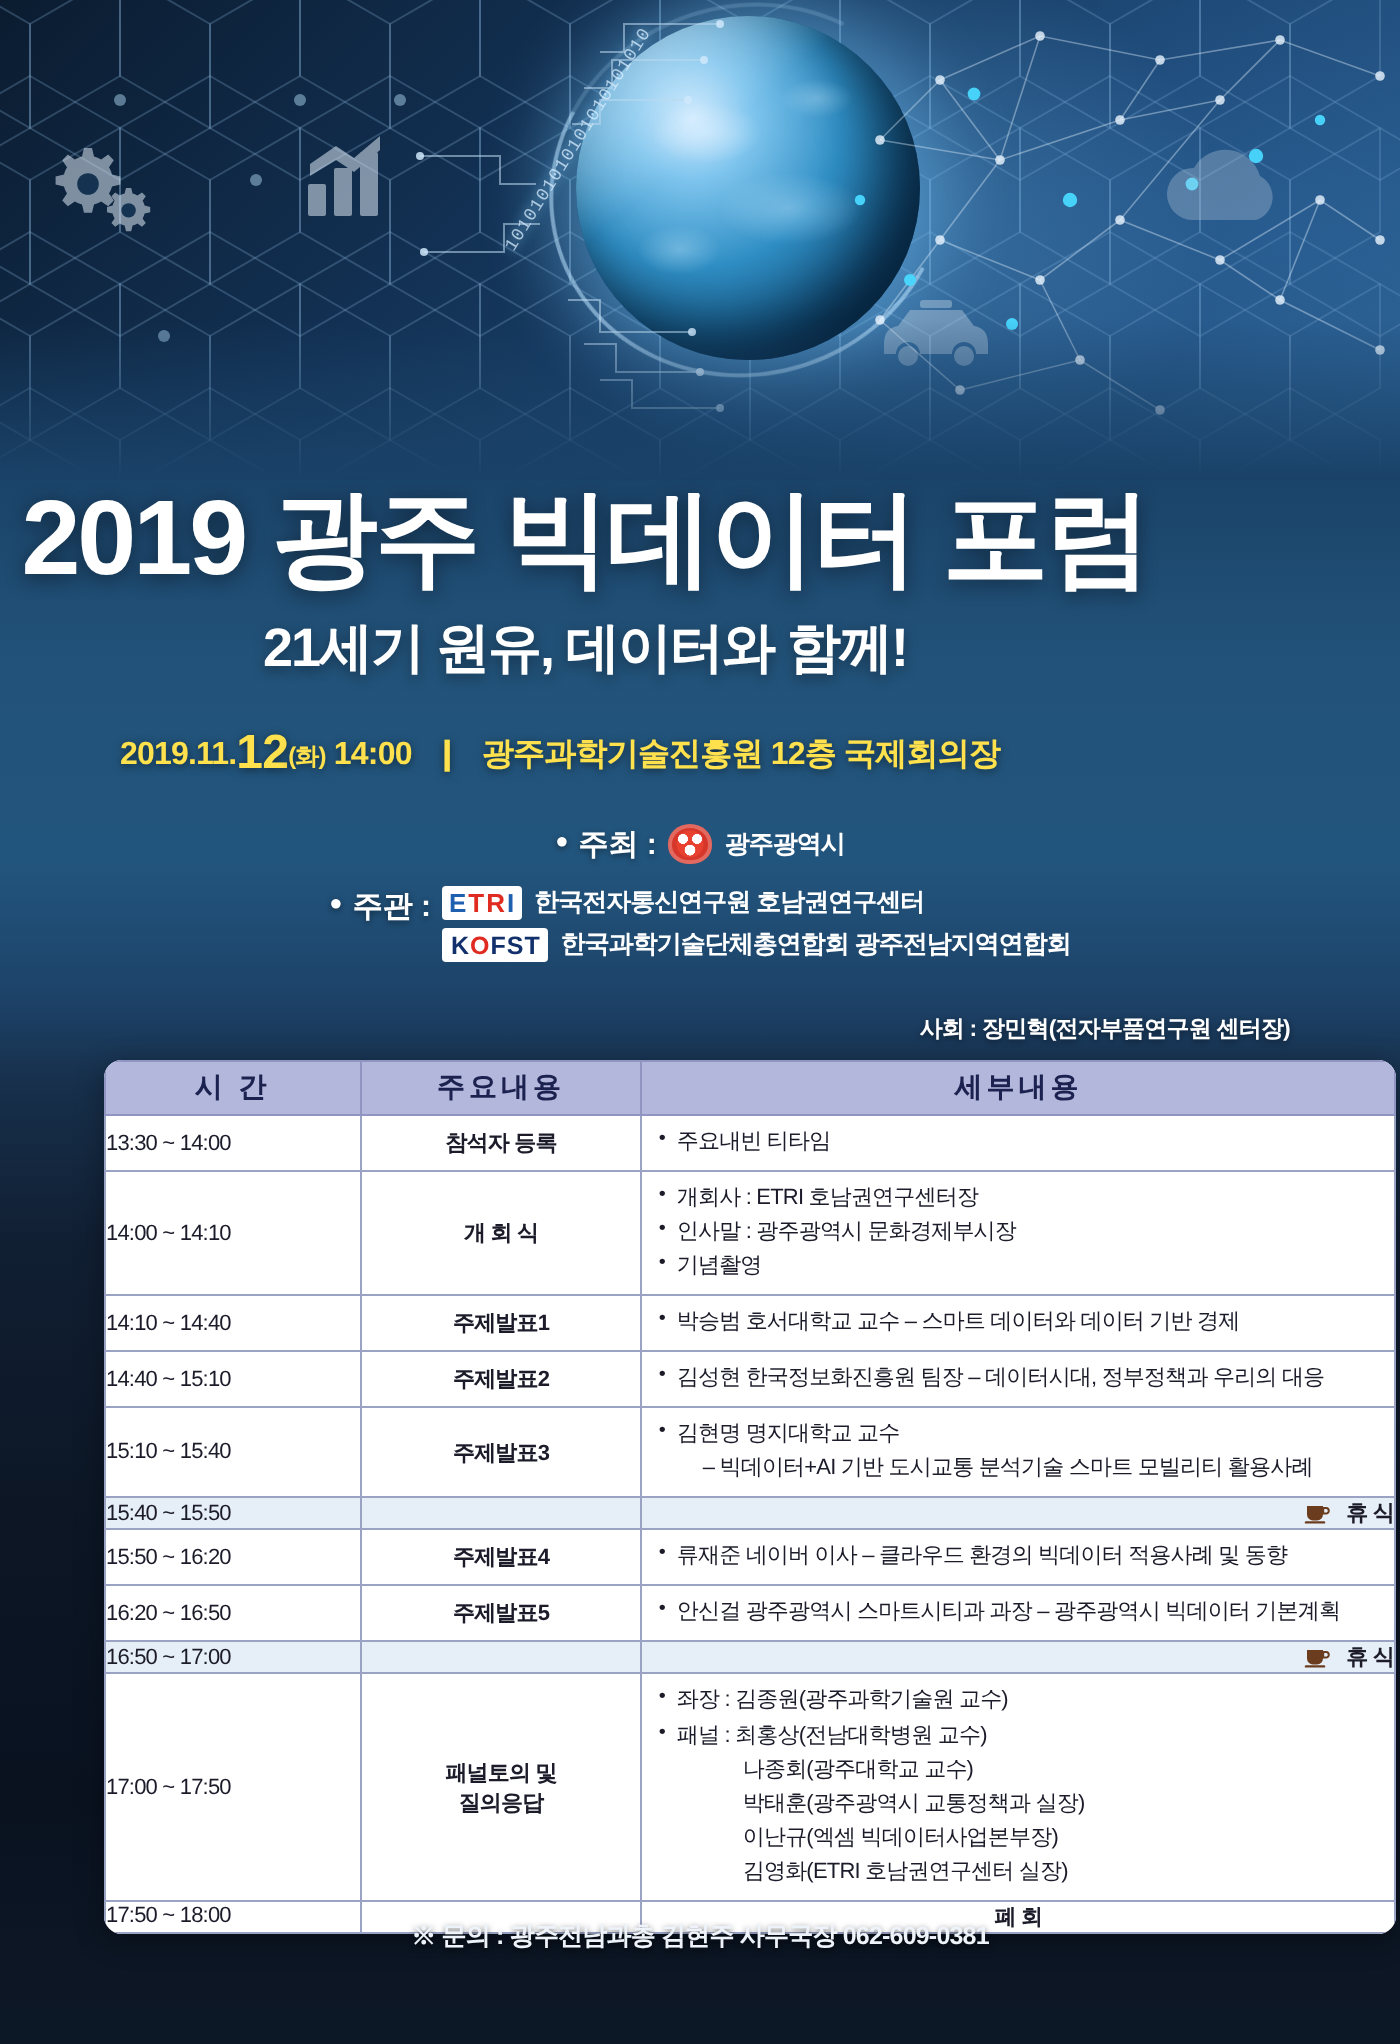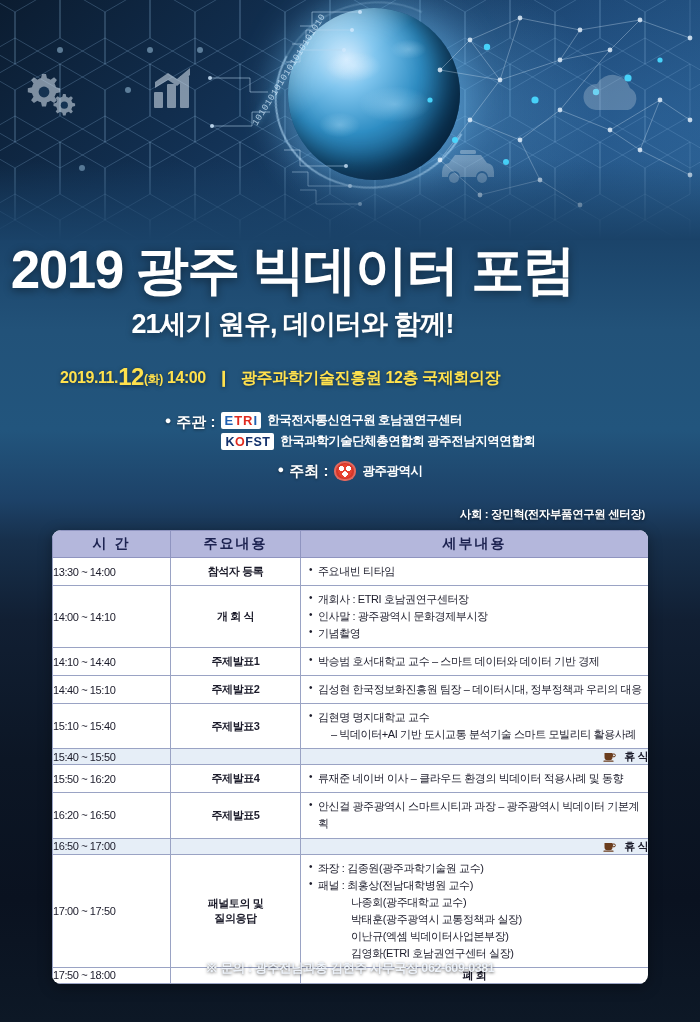--- a/index.html
+++ b/index.html
@@ -165,21 +165,21 @@
   .mc-line {
     position: absolute; top: 507px; right: 55px;
     font-size: 11.5px; font-weight: 700; color: #ffffff;
     letter-spacing: -0.4px;
     text-shadow: 0 1px 3px rgba(0,0,0,.5);
   }
 
   
   .schedule-wrap {
     position: absolute; left: 52px; top: 530px;
-    width: 596px;
+    width: 646px;
     border-radius: 9px;
     overflow: hidden;
     box-shadow: 0 3px 14px rgba(0,0,0,.35);
   }
   table.schedule {
     width: 100%; border-collapse: collapse;
     background: #ffffff;
     table-layout: fixed;
   }
   table.schedule th, table.schedule td {
@@ -427,51 +427,51 @@
     <span>2019.11.</span><span class="big">12</span><span class="dow">(화)</span>
     <span>14:00</span>
     <span class="bar">❙</span>
     <span>광주과학기술진흥원 12층 국제회의장</span>
   </div>
 
   <div class="org-block">
 
     <div class="org-row">
       <div class="org-label">
+        <span class="dot">●</span><span>주최 :</span>
+      </div>
+      <div class="org-right">
+        <div class="org-line">
+          <span class="logo-gwangju"></span>
+          <span class="org-text">광주광역시</span>
+        </div>
+      </div>
+    </div>
+
+    <div class="org-row">
+      <div class="org-label">
         <span class="dot">●</span><span>주관 :</span>
       </div>
       <div class="org-right">
         <div class="org-line">
           <span class="logo-etri">
               <span class="e">E</span>
               <span class="t">T</span>
               <span class="ri">R</span>
               <span class="i">I</span>
             </span>
           <span class="org-text">한국전자통신연구원 호남권연구센터</span>
         </div>
         <div class="org-line">
           <span class="logo-kofst">K<span class="o">O</span>FST</span>
           <span class="org-text">한국과학기술단체총연합회 광주전남지역연합회</span>
         </div>
       </div>
     </div>
 
-    <div class="org-row">
-      <div class="org-label">
-        <span class="dot">●</span><span>주최 :</span>
-      </div>
-      <div class="org-right">
-        <div class="org-line">
-          <span class="logo-gwangju"></span>
-          <span class="org-text">광주광역시</span>
-        </div>
-      </div>
-    </div>
-
   </div>
 
   <div class="mc-line">사회 : 장민혁(전자부품연구원 센터장)</div>
 
   <div class="schedule-wrap">
     <table class="schedule">
       <colgroup>
           <col class="c-time">
           <col class="c-topic">
           <col class="c-detail">

